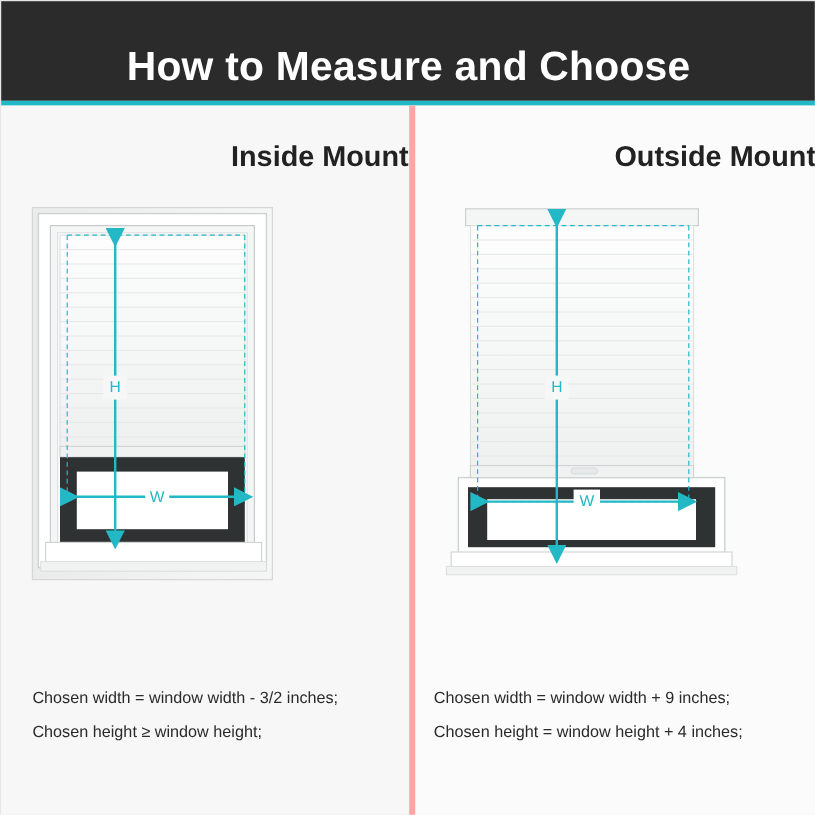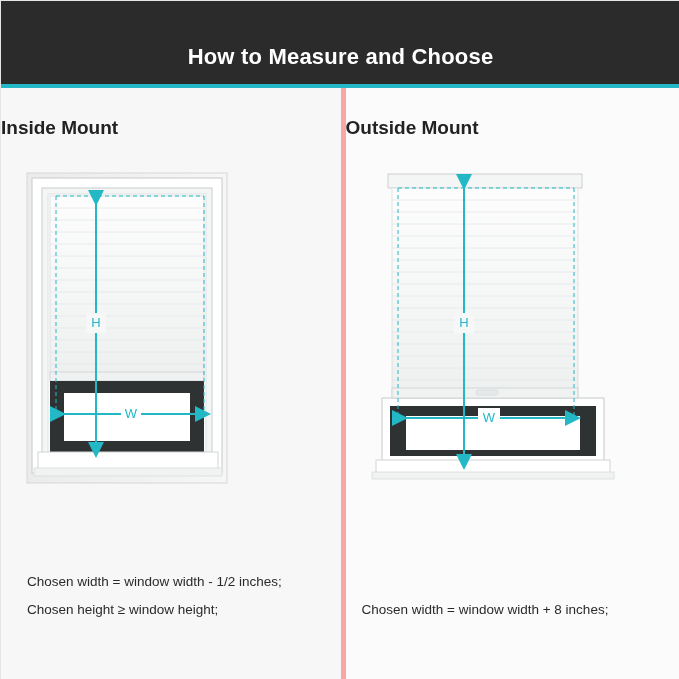--- a/index.html
+++ b/index.html
@@ -28,21 +28,21 @@
     left: 0; top: 0;
     width: 679px;
     height: 83px;
     background: #2b2b2b;
     display: flex;
     align-items: center;
     justify-content: center;
   }
   .header-title {
     color: #ffffff;
-    font-size: 22px;
+    font-size: 34px;
     font-weight: bold;
     letter-spacing: 0.2px;
     margin-top: 28px;
   }
   .header-rule {
     position: absolute;
     left: 0; top: 83px;
     width: 679px;
     height: 4px;
     background: #22b8c6;
@@ -62,22 +62,22 @@
     height: 592px;
     box-sizing: border-box;
   }
   .col-left { background: #f7f7f7; }
   .col-right { background: #fbfbfb; border-left: 5px solid #fca5a5; }
 
   .col-title {
     position: absolute;
     left: 0; top: 29px;
     width: 100%;
-    text-align: left;
-    font-size: 19px;
+    text-align: right;
+    font-size: 24px;
     font-weight: bold;
     color: #222222;
   }
 
   
   .illus {
     position: absolute;
     top: 80px;
     left: 0;
     width: 100%;
@@ -183,21 +183,21 @@
           <rect x="60" y="145" width="20" height="20" fill="#f7f7f7"></rect>
           <text class="dim-label" x="70" y="159" text-anchor="middle">H</text>
 
           <line x1="32" y1="246" x2="177" y2="246" stroke="#22b8c6" stroke-width="2" marker-start="url(#arrHeadL)" marker-end="url(#arrHeadL)"></line>
           <rect x="95" y="236" width="20" height="20" fill="#ffffff"></rect>
           <text class="dim-label" x="105" y="250" text-anchor="middle">W</text>
         </svg>
       </div>
 
       <div class="notes">
-        <div class="note-line">Chosen width = window width - 1/2 inches;</div>
+        <div class="note-line">Chosen width = window width - 3/2 inches;</div>
         <div class="note-line">Chosen height ≥ window height;</div>
       </div>
     </div>
 
     <div class="col col-right">
       <div class="col-title">Outside Mount</div>
 
       <div class="illus">
         <svg class="svg-wrap" width="290" height="340" viewBox="0 0 290 340">
           <defs>
@@ -256,18 +256,19 @@
           <rect x="86" y="145" width="20" height="20" fill="#f7f7f7"></rect>
           <text class="dim-label" x="96" y="159" text-anchor="middle">H</text>
 
           <line x1="32" y1="250" x2="205" y2="250" stroke="#22b8c6" stroke-width="2" marker-start="url(#arrHeadR)" marker-end="url(#arrHeadR)"></line>
           <rect x="110" y="240" width="22" height="20" fill="#ffffff"></rect>
           <text class="dim-label" x="121" y="254" text-anchor="middle">W</text>
         </svg>
       </div>
 
       <div class="notes">
-        <div class="note-line">Chosen width = window width + 8 inches;</div>
+        <div class="note-line">Chosen width = window width + 9 inches;</div>
+        <div class="note-line">Chosen height = window height + 4 inches;</div>
       </div>
     </div>
 
   </div>
 </div>
 
 </body></html>

